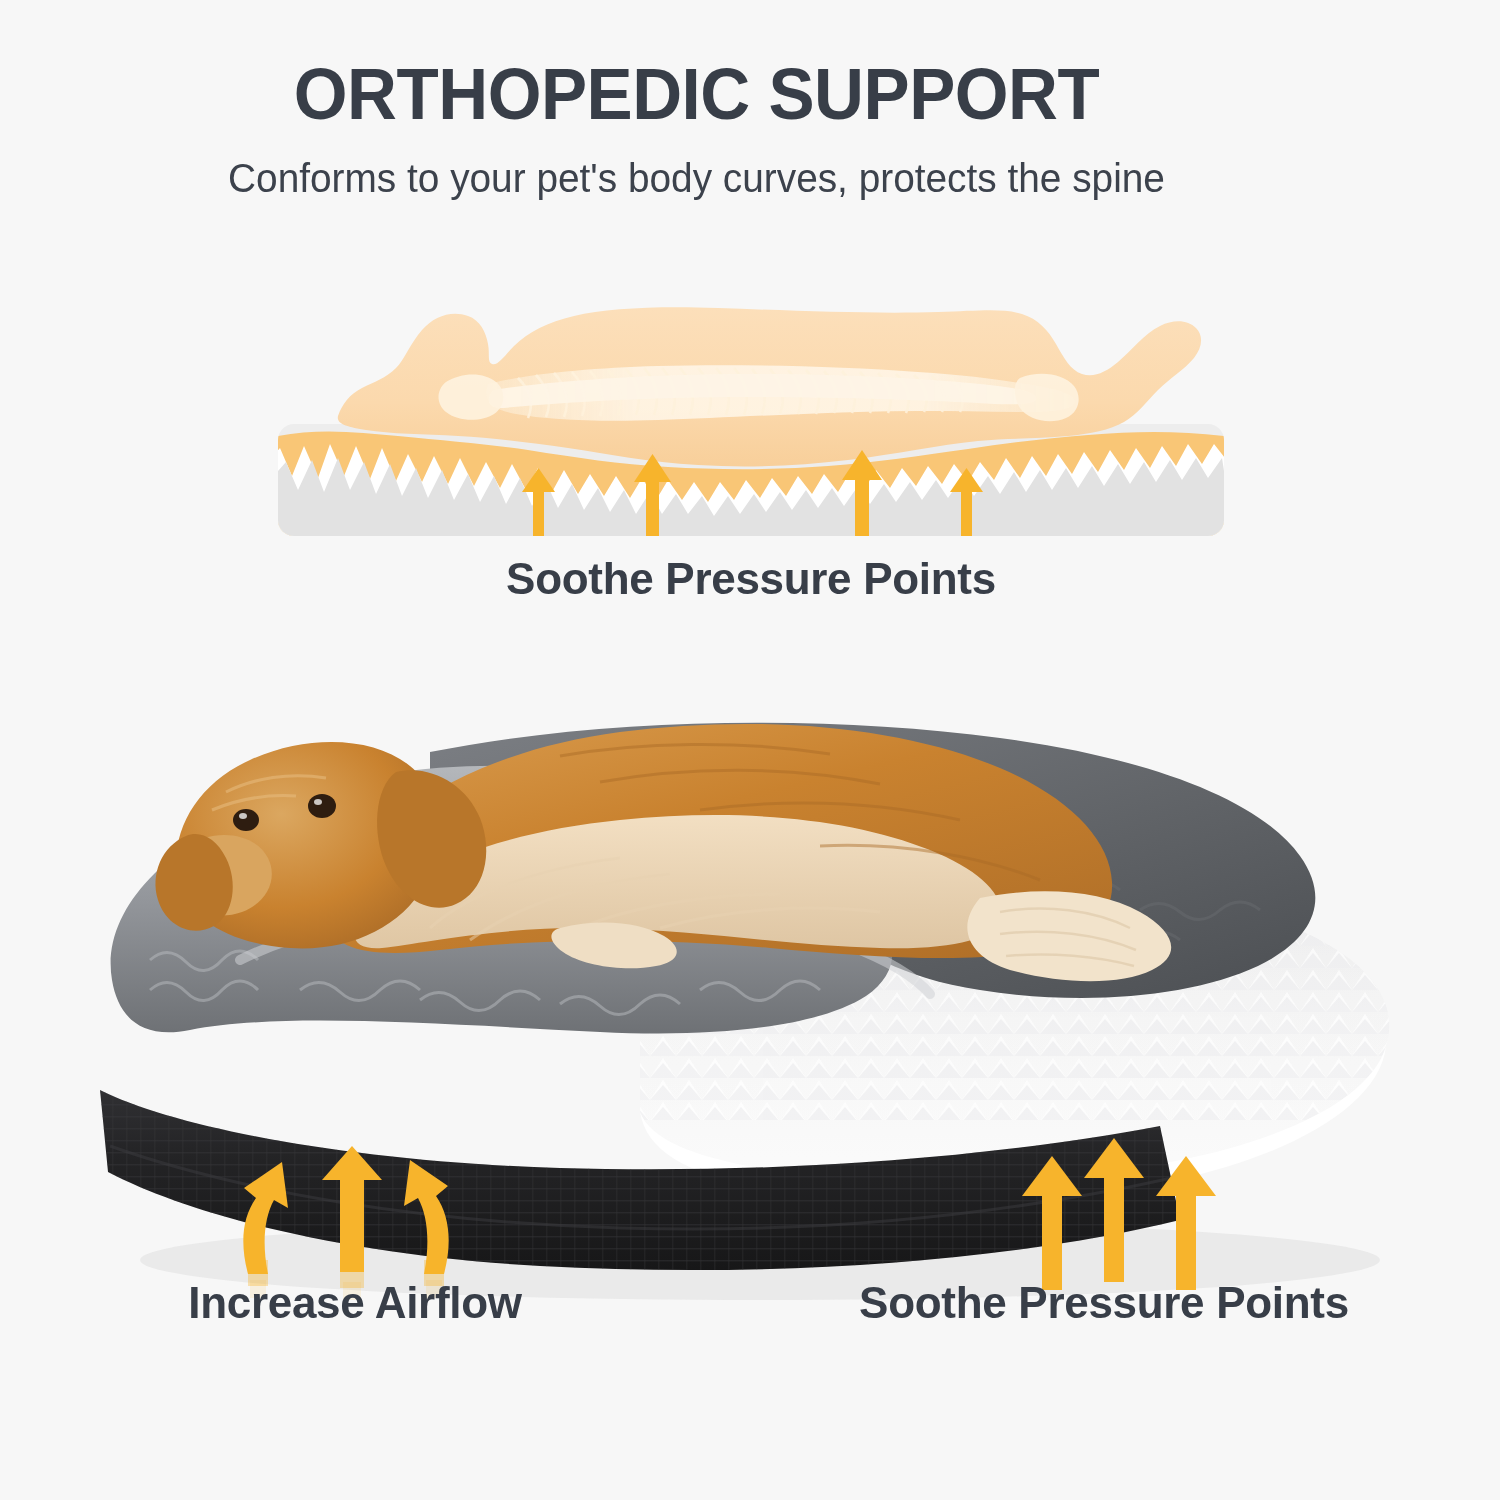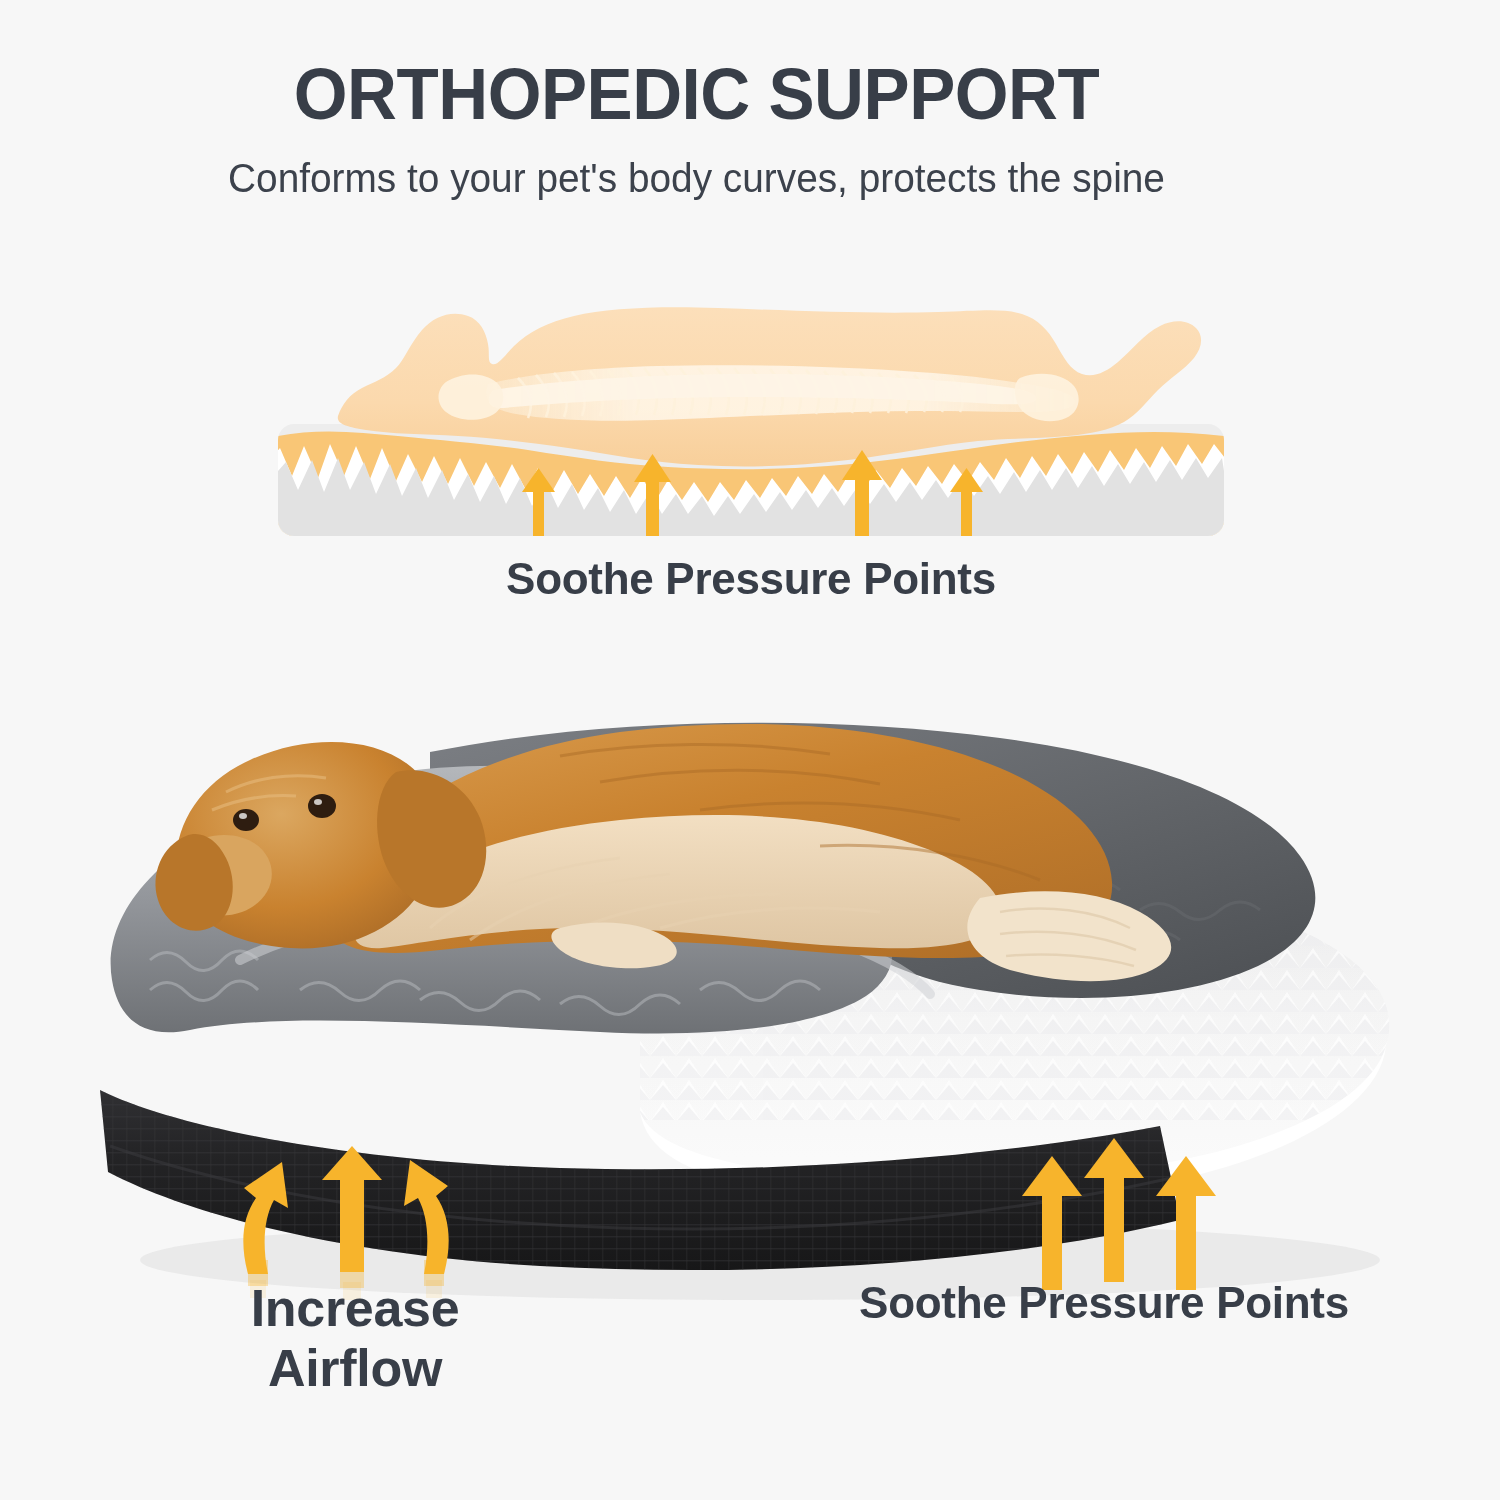--- a/index.html
+++ b/index.html
@@ -46,21 +46,21 @@
   }
 
   
   #scene { position:absolute; left:0; top:660px; width:1500px; height:640px; }
   #scene-svg { position:absolute; left:0; top:0; }
 
   
   #label-airflow {
     position:absolute; left:170px; top:1278px; width:370px;
     text-align:center;
-    font-size:52px; font-weight:700; color:#383e48; letter-spacing:-0.3px;
+    font-size:44px; font-weight:700; color:#383e48; letter-spacing:-0.3px;
   }
   #label-pressure {
     position:absolute; left:840px; top:1278px; width:528px;
     text-align:center;
     font-size:44px; font-weight:700; color:#383e48; letter-spacing:-0.3px;
   }
 </style>
 </head>
 <body style="background: rgb(247, 247, 247);">
 

